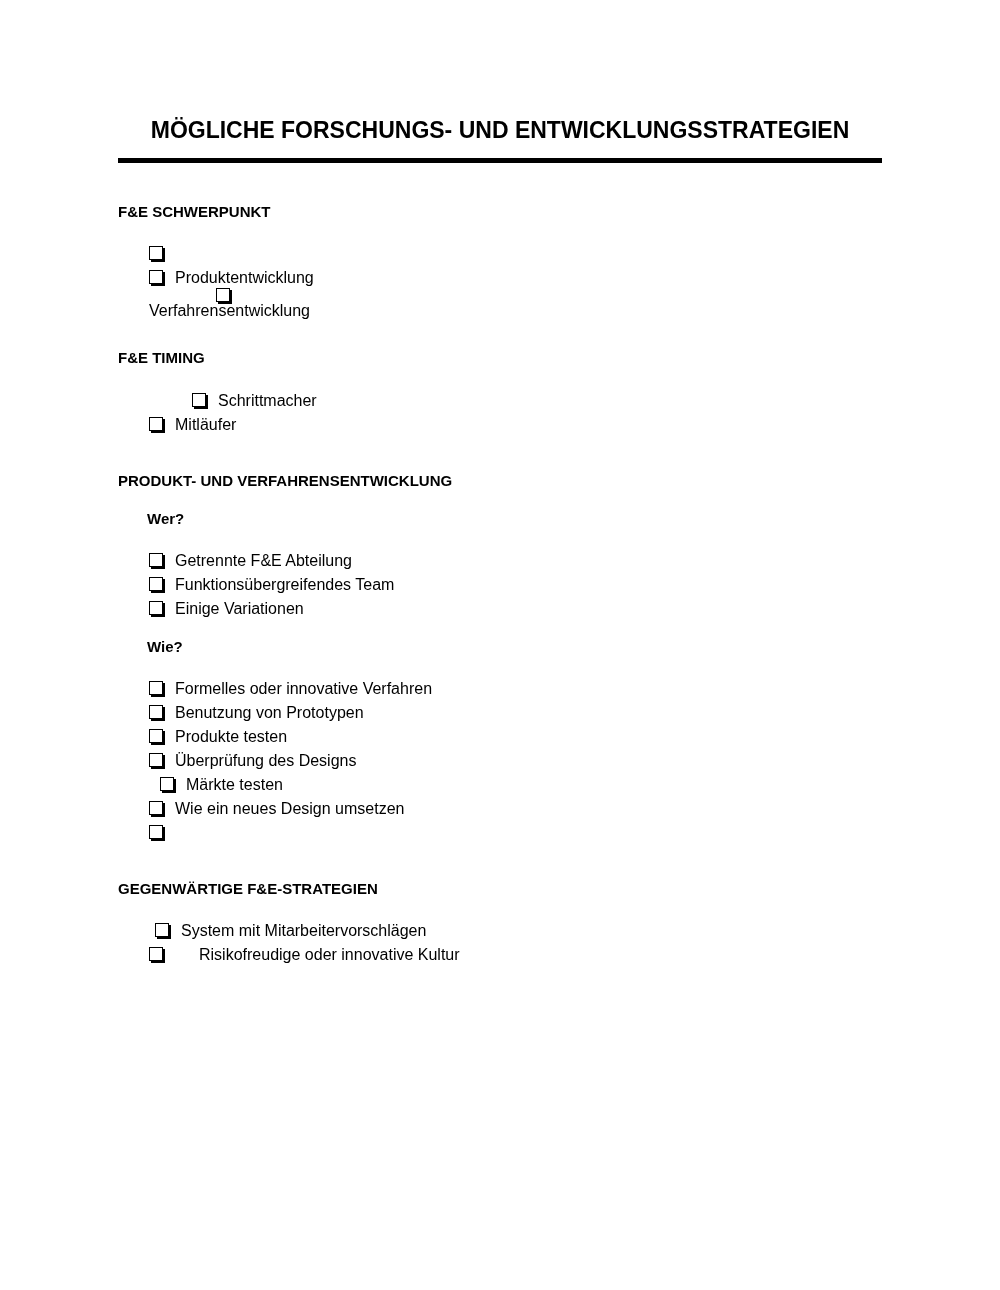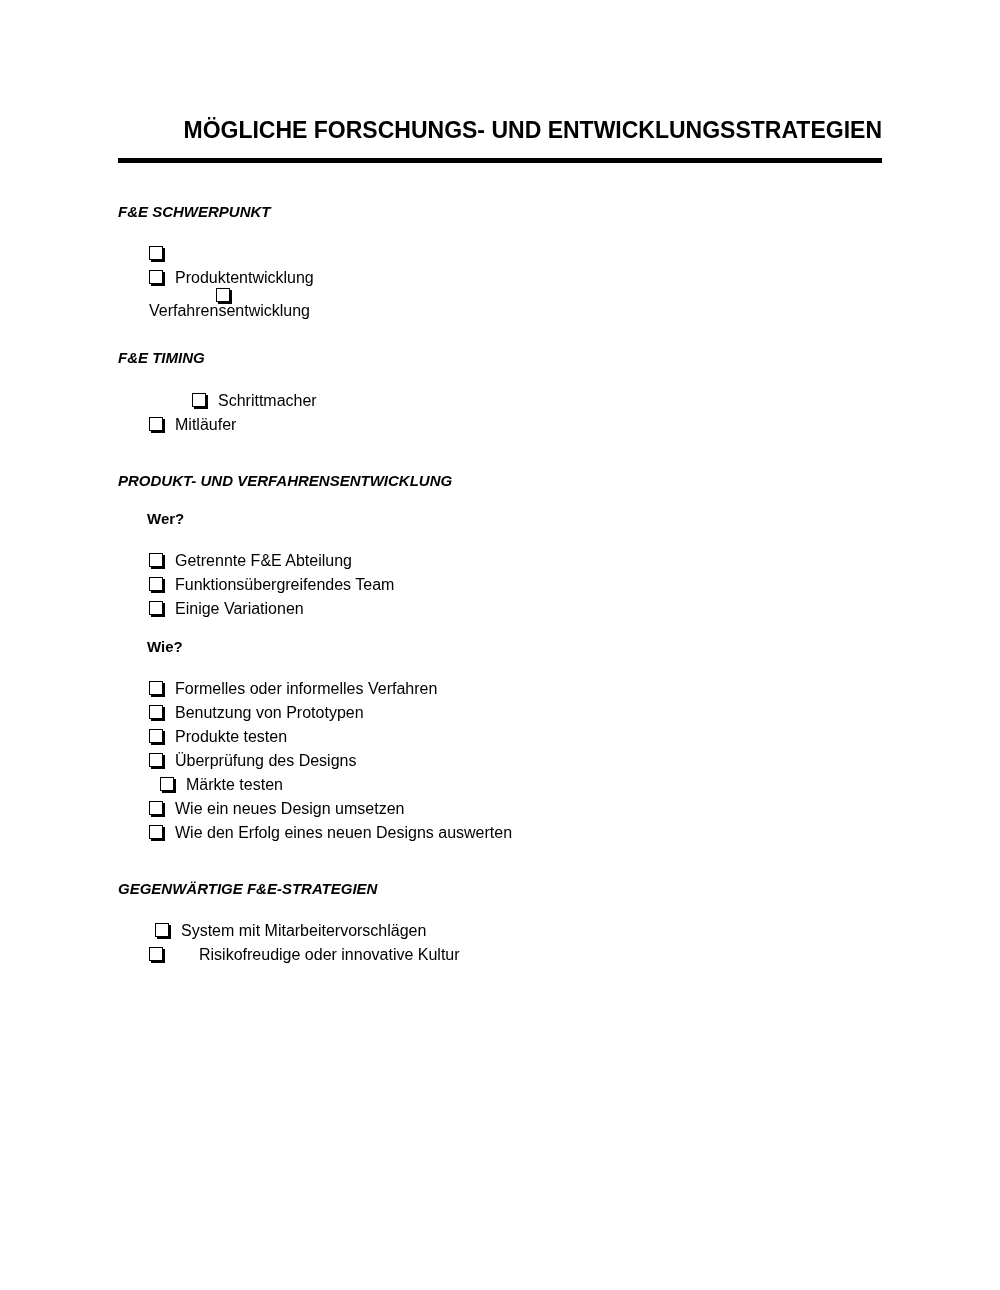--- a/index.html
+++ b/index.html
@@ -18,41 +18,40 @@
       position: absolute;
       left: 118px;
       top: 0;
       width: 764px;
     }
     .title {
       position: absolute;
       left: 0;
       top: 117px;
       width: 764px;
-      text-align: right;
+      text-align: center;
       font-size: 23px;
       font-weight: bold;
       letter-spacing: 0px;
       white-space: nowrap;
     }
     .title-rule {
       position: absolute;
       left: 0;
       top: 158px;
       width: 764px;
       height: 5px;
       background: #000000;
     }
     .section-heading {
       position: absolute;
       left: 0;
       font-size: 15px;
       font-weight: bold;
       white-space: nowrap;
-      font-style: italic;
     }
     .sub-heading {
       position: absolute;
       left: 29px;
       font-size: 15px;
       font-weight: bold;
       white-space: nowrap;
     }
     .check-item {
       position: absolute;
@@ -121,21 +120,21 @@
   </div>
   <div class="check-item" style="top:598px;">
     <span class="checkbox"></span>
     <span>Einige Variationen</span>
   </div>
 
   <div class="sub-heading" style="top:638px;">Wie?</div>
 
   <div class="check-item" style="top:678px;">
     <span class="checkbox"></span>
-    <span>Formelles oder informelles Verfahren</span>
+    <span>Formelles oder innovative Verfahren</span>
   </div>
   <div class="check-item" style="top:702px;">
     <span class="checkbox"></span>
     <span>Benutzung von Prototypen</span>
   </div>
   <div class="check-item" style="top:726px;">
     <span class="checkbox"></span>
     <span>Produkte testen</span>
   </div>
   <div class="check-item" style="top:750px;">
@@ -145,21 +144,20 @@
   <div class="check-item" style="top:774px;padding-left:11px;">
     <span class="checkbox"></span>
     <span>Märkte testen</span>
   </div>
   <div class="check-item" style="top:798px;">
     <span class="checkbox"></span>
     <span>Wie ein neues Design umsetzen</span>
   </div>
   <div class="check-item" style="top:822px;">
     <span class="checkbox"></span>
-    <span>Wie den Erfolg eines neuen Designs auswerten</span>
   </div>
 
   <div class="section-heading" style="top:880px;">GEGENWÄRTIGE F&amp;E-STRATEGIEN</div>
 
   <div class="check-item" style="top:920px;padding-left:6px;">
     <span class="checkbox"></span>
     <span>System mit Mitarbeitervorschlägen</span>
   </div>
   <div class="check-item" style="top:944px;gap:24px;">
     <span class="checkbox"></span>

